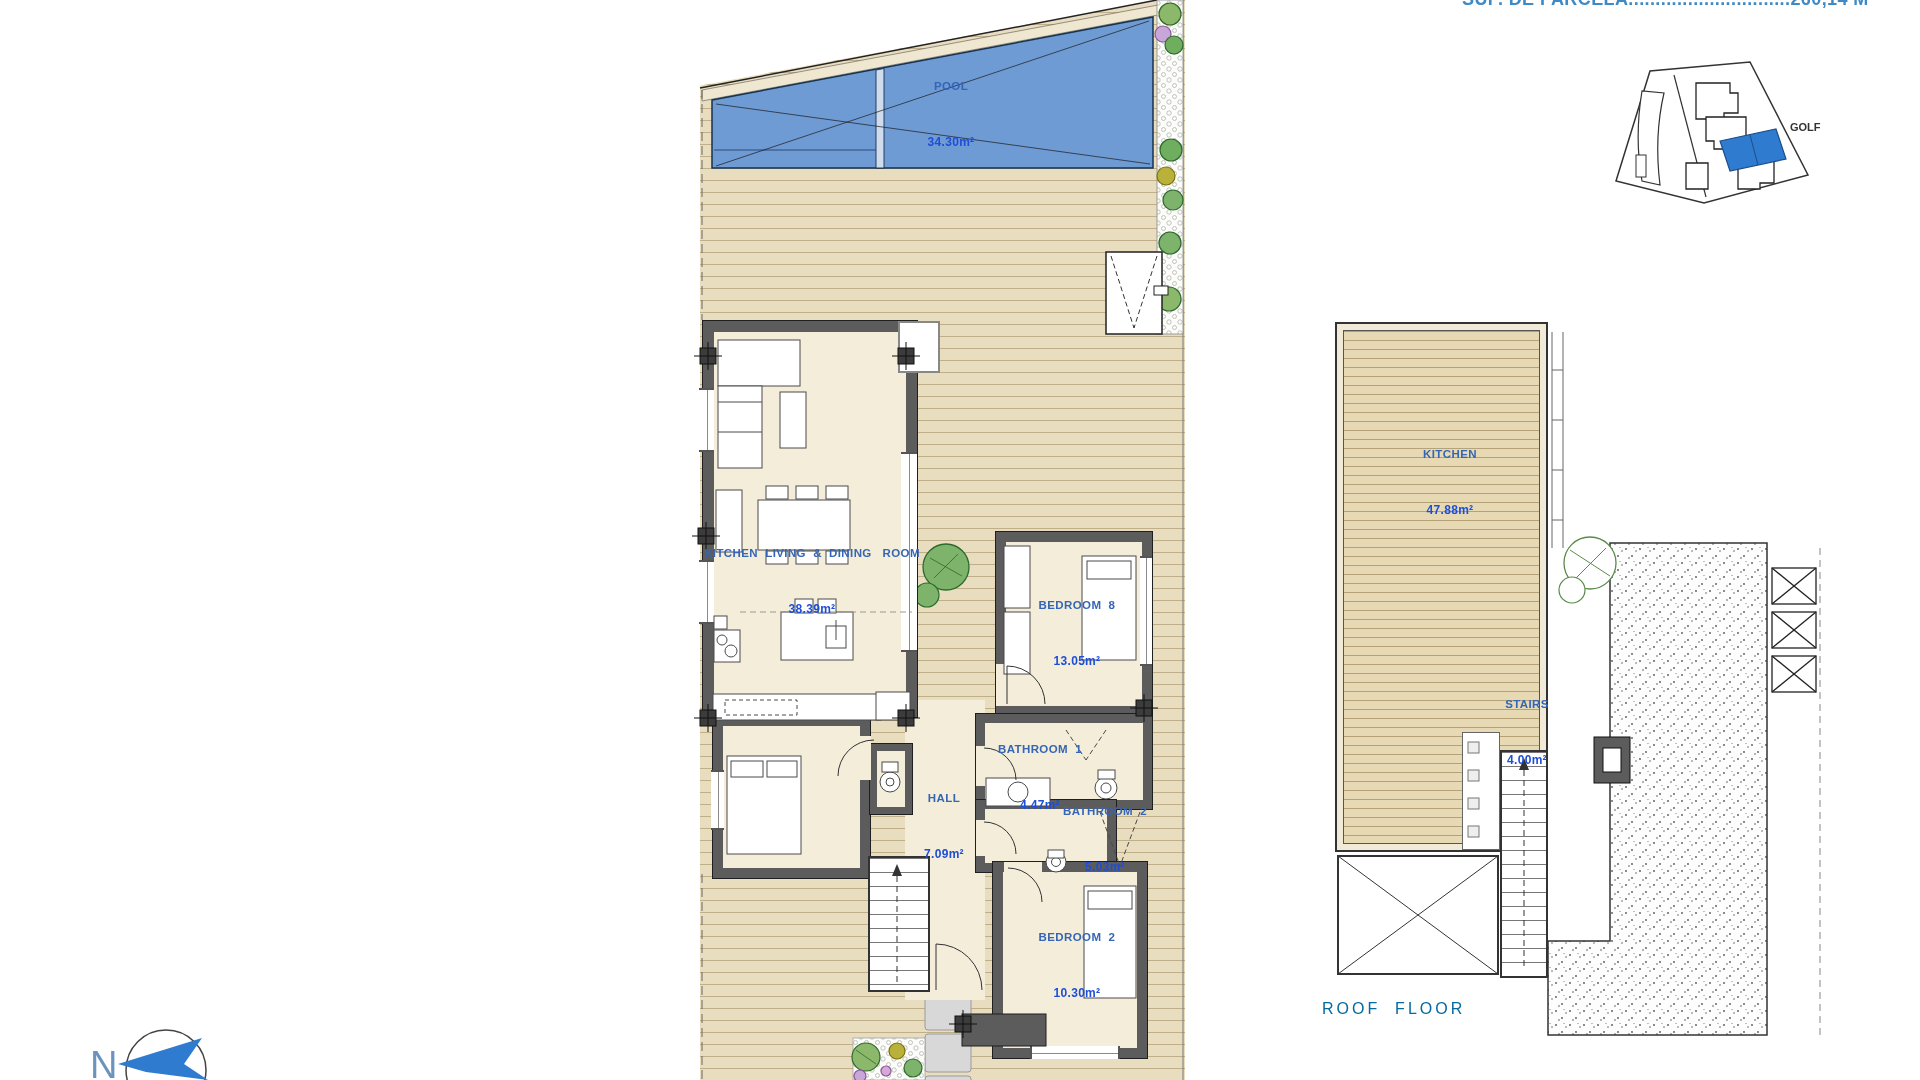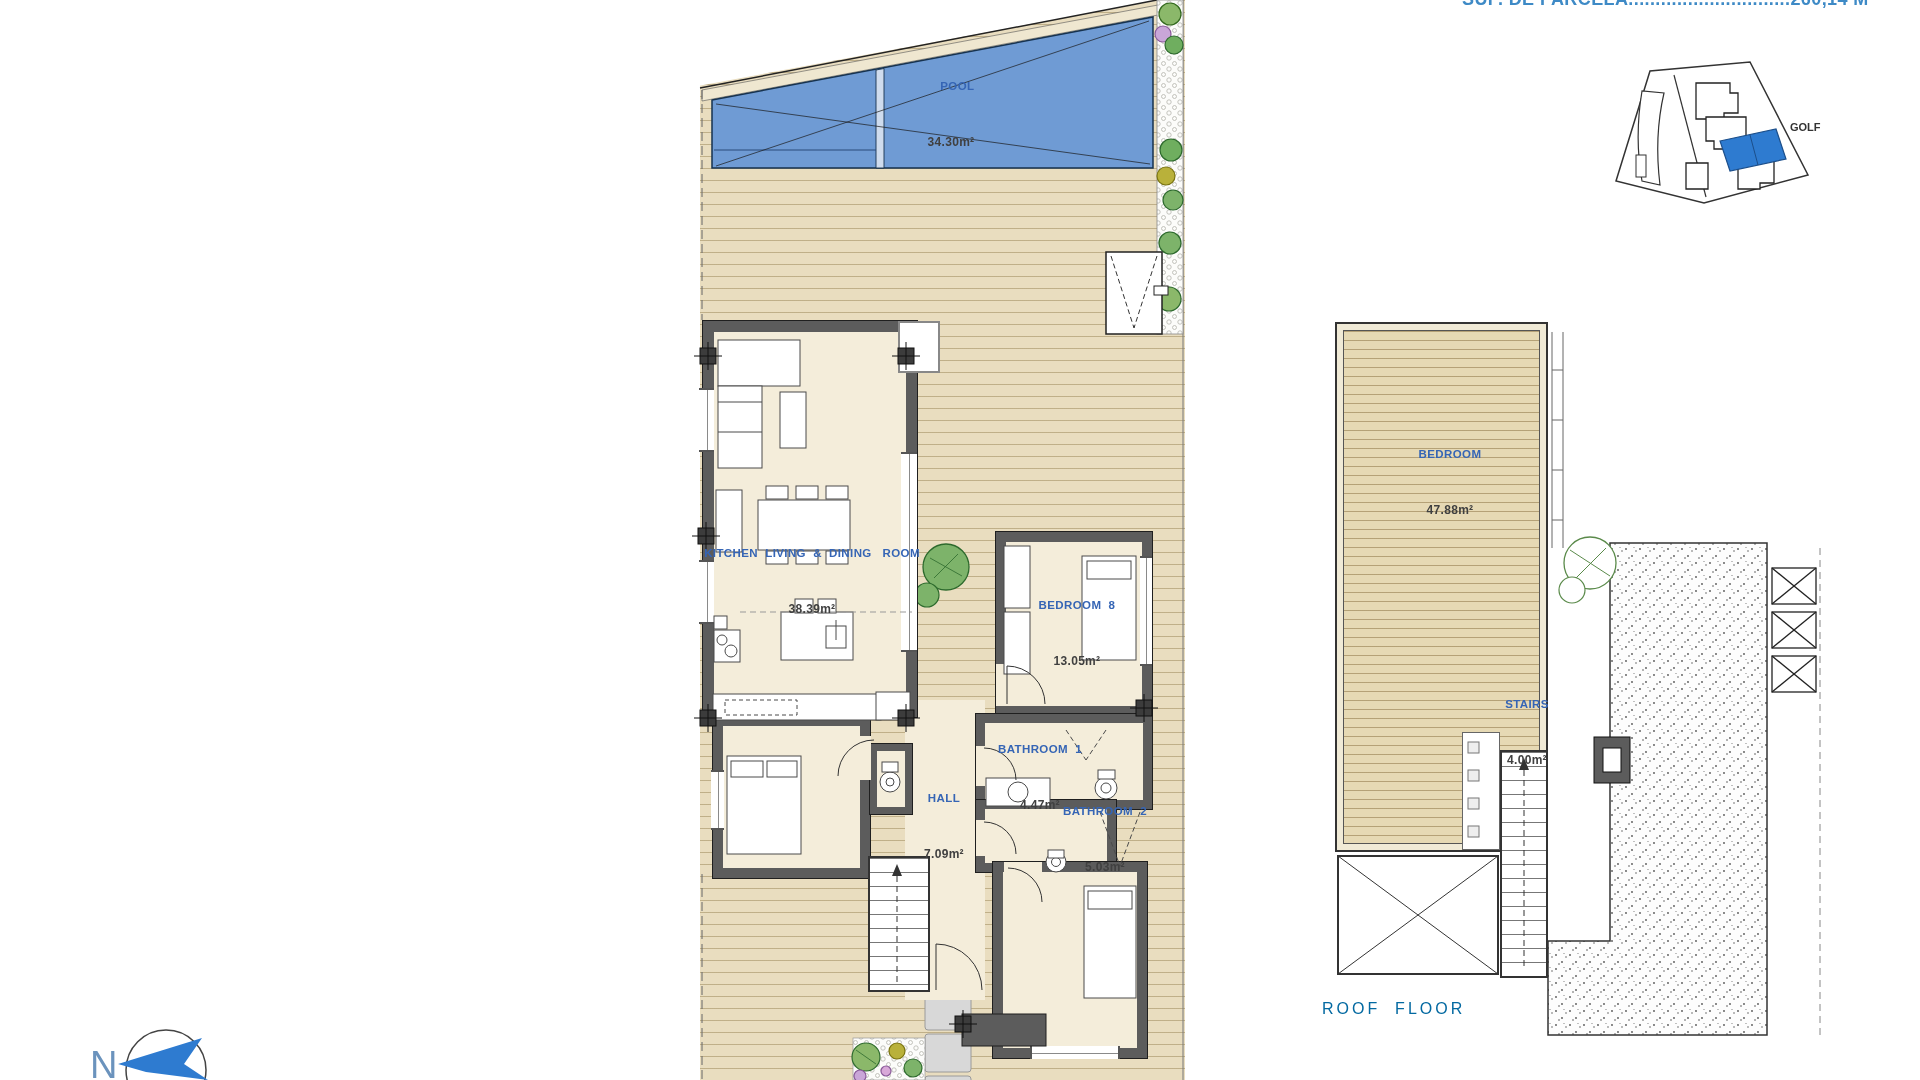--- a/index.html
+++ b/index.html
@@ -28,21 +28,21 @@
   .sol-inner{position:absolute;left:6px;top:6px;right:6px;bottom:6px;border:1px solid #555;
              background-color:#e6d9b4;
              background-image:repeating-linear-gradient(to bottom, rgba(148,124,78,.6) 0 1px, transparent 1px 9px);}
   .planter{position:absolute;left:1462px;top:732px;width:38px;height:118px;background:#fff;
            border:1px solid #666;box-sizing:border-box;z-index:3;}
   #over{z-index:5;}
   
   .rlabel{position:absolute;transform:translate(-50%,-50%);text-align:center;z-index:6;
           line-height:1.3;white-space:pre;}
   .rname{display:block;font-size:11.5px;font-weight:bold;color:#3565b5;letter-spacing:.4px;}
-  .rarea{display:block;font-size:12px;font-weight:bold;color:#404040;letter-spacing:.3px;}
+  .rarea{display:block;font-size:12px;font-weight:bold;color:#1d4ed8;letter-spacing:.3px;}
   .parcel{position:absolute;left:1462px;top:-11px;font-size:18px;font-weight:bold;color:#3e8ac6;
           letter-spacing:.4px;z-index:6;white-space:pre;}
   .roof-title{position:absolute;left:1322px;top:1000px;font-size:16px;color:#0369a1;
               letter-spacing:3px;z-index:6;white-space:pre;}
 </style>
 </head>
 <body>
 
 <div id="canvas">
 
@@ -373,21 +373,21 @@
   </svg>
 
   <svg width="150" height="66" viewBox="0 0 150 66" style="left:88px;top:1014px;z-index:6;">
     <circle cx="78" cy="56" r="40" fill="none" stroke="#444" stroke-width="1.5"></circle>
     <polygon points="30,50 114,24 96,50 120,66 58,58" fill="#2e7bd0"></polygon>
     <text x="2" y="64" font-size="38" fill="#6b93bd" font-family="Liberation Sans, sans-serif">N</text>
   </svg>
 
   <div class="parcel">SUP. DE PARCELA..............................260,14 M²</div>
 
-  <div class="rlabel" style="left:951px;top:115px;text-align:right;">
+  <div class="rlabel" style="left:951px;top:115px;">
     <span class="rname">POOL</span>
     <span class="rarea">34.30m²</span>
   </div>
   <div class="rlabel" style="left:812px;top:582px;">
     <span class="rname">KITCHEN  LIVING  &amp;  DINING   ROOM</span>
     <span class="rarea">38.39m²</span>
   </div>
   <div class="rlabel" style="left:1077px;top:634px;">
     <span class="rname">BEDROOM  8</span>
     <span class="rarea">13.05m²</span>
@@ -397,22 +397,26 @@
     <span class="rarea">4.47m²</span>
   </div>
   <div class="rlabel" style="left:944px;top:827px;">
     <span class="rname">HALL</span>
     <span class="rarea">7.09m²</span>
   </div>
   <div class="rlabel" style="left:1057px;top:840px;margin-left:48px;">
     <span class="rname">BATHROOM  2</span>
     <span class="rarea">5.03m²</span>
   </div>
+  <div class="rlabel" style="left:1077px;top:966px;">
+    <span class="rname">BEDROOM  2</span>
+    <span class="rarea">10.30m²</span>
+  </div>
   <div class="rlabel" style="left:1450px;top:483px;">
-    <span class="rname">BEDROOM</span>
+    <span class="rname">KITCHEN</span>
     <span class="rarea">47.88m²</span>
   </div>
   <div class="rlabel" style="left:1527px;top:733px;text-align:center;">
     <span class="rname">STAIRS</span>
     <span class="rarea">4.00m²</span>
   </div>
 
   <div class="roof-title">ROOF  FLOOR</div>
 </div>
 

